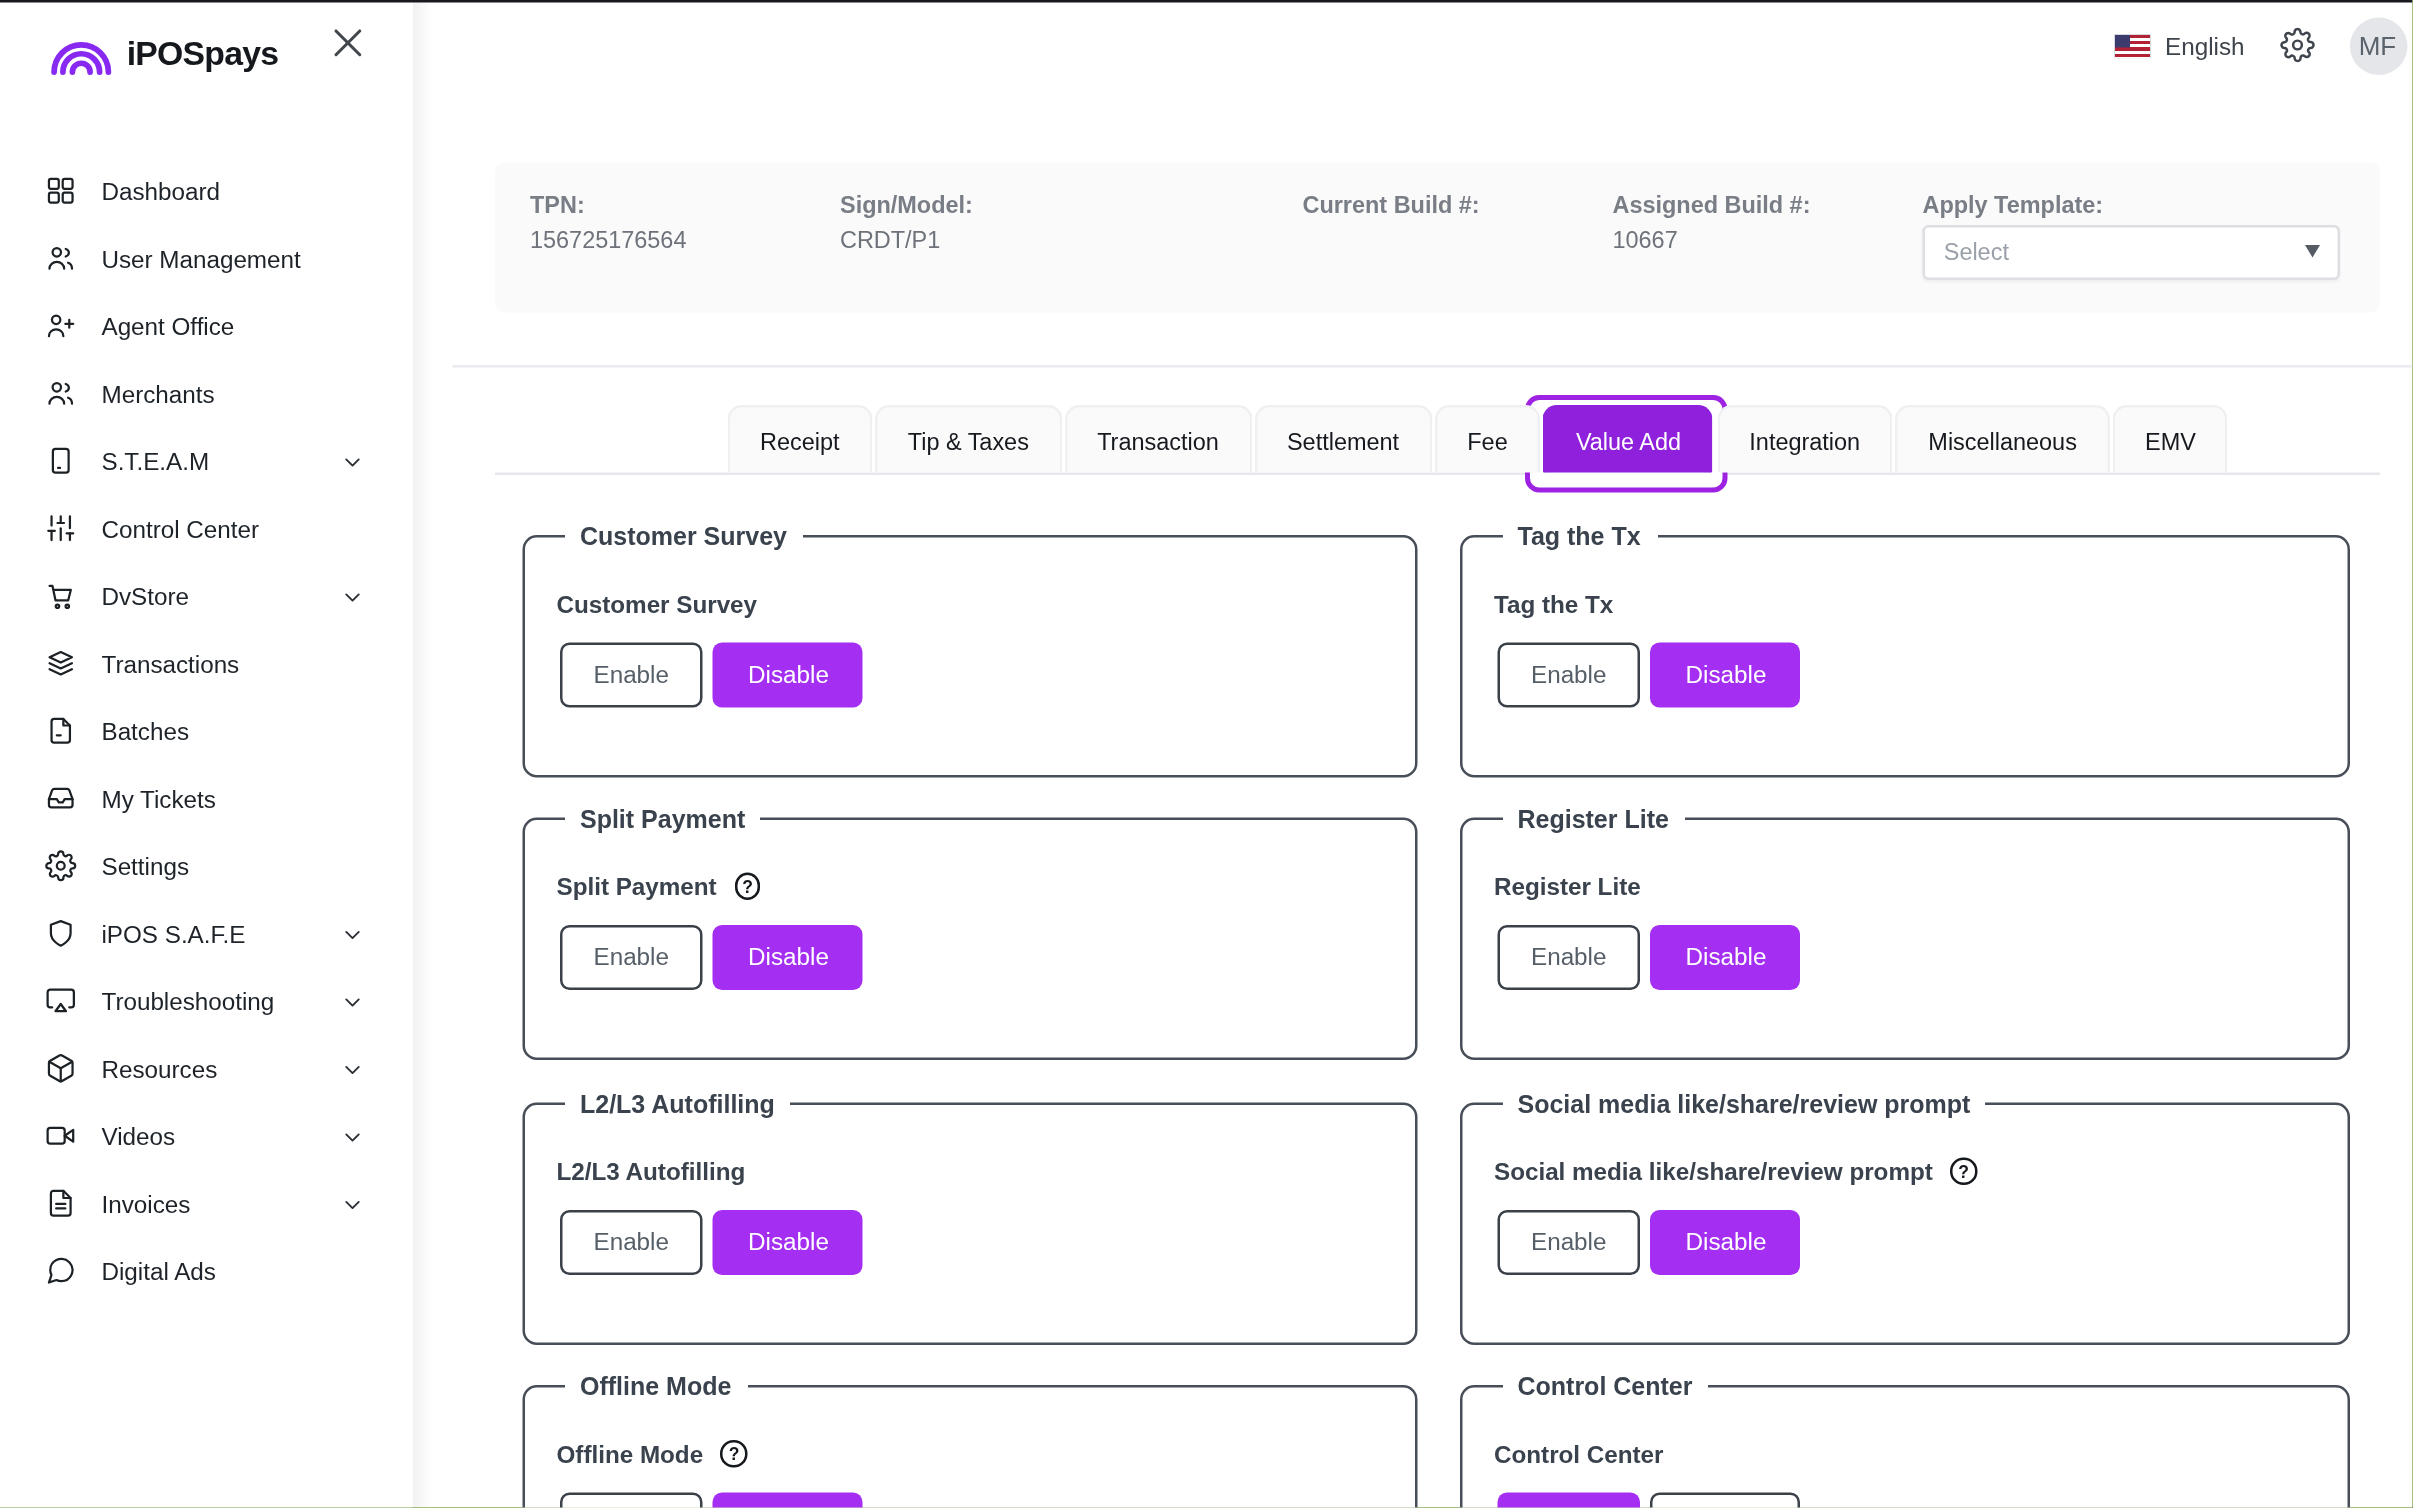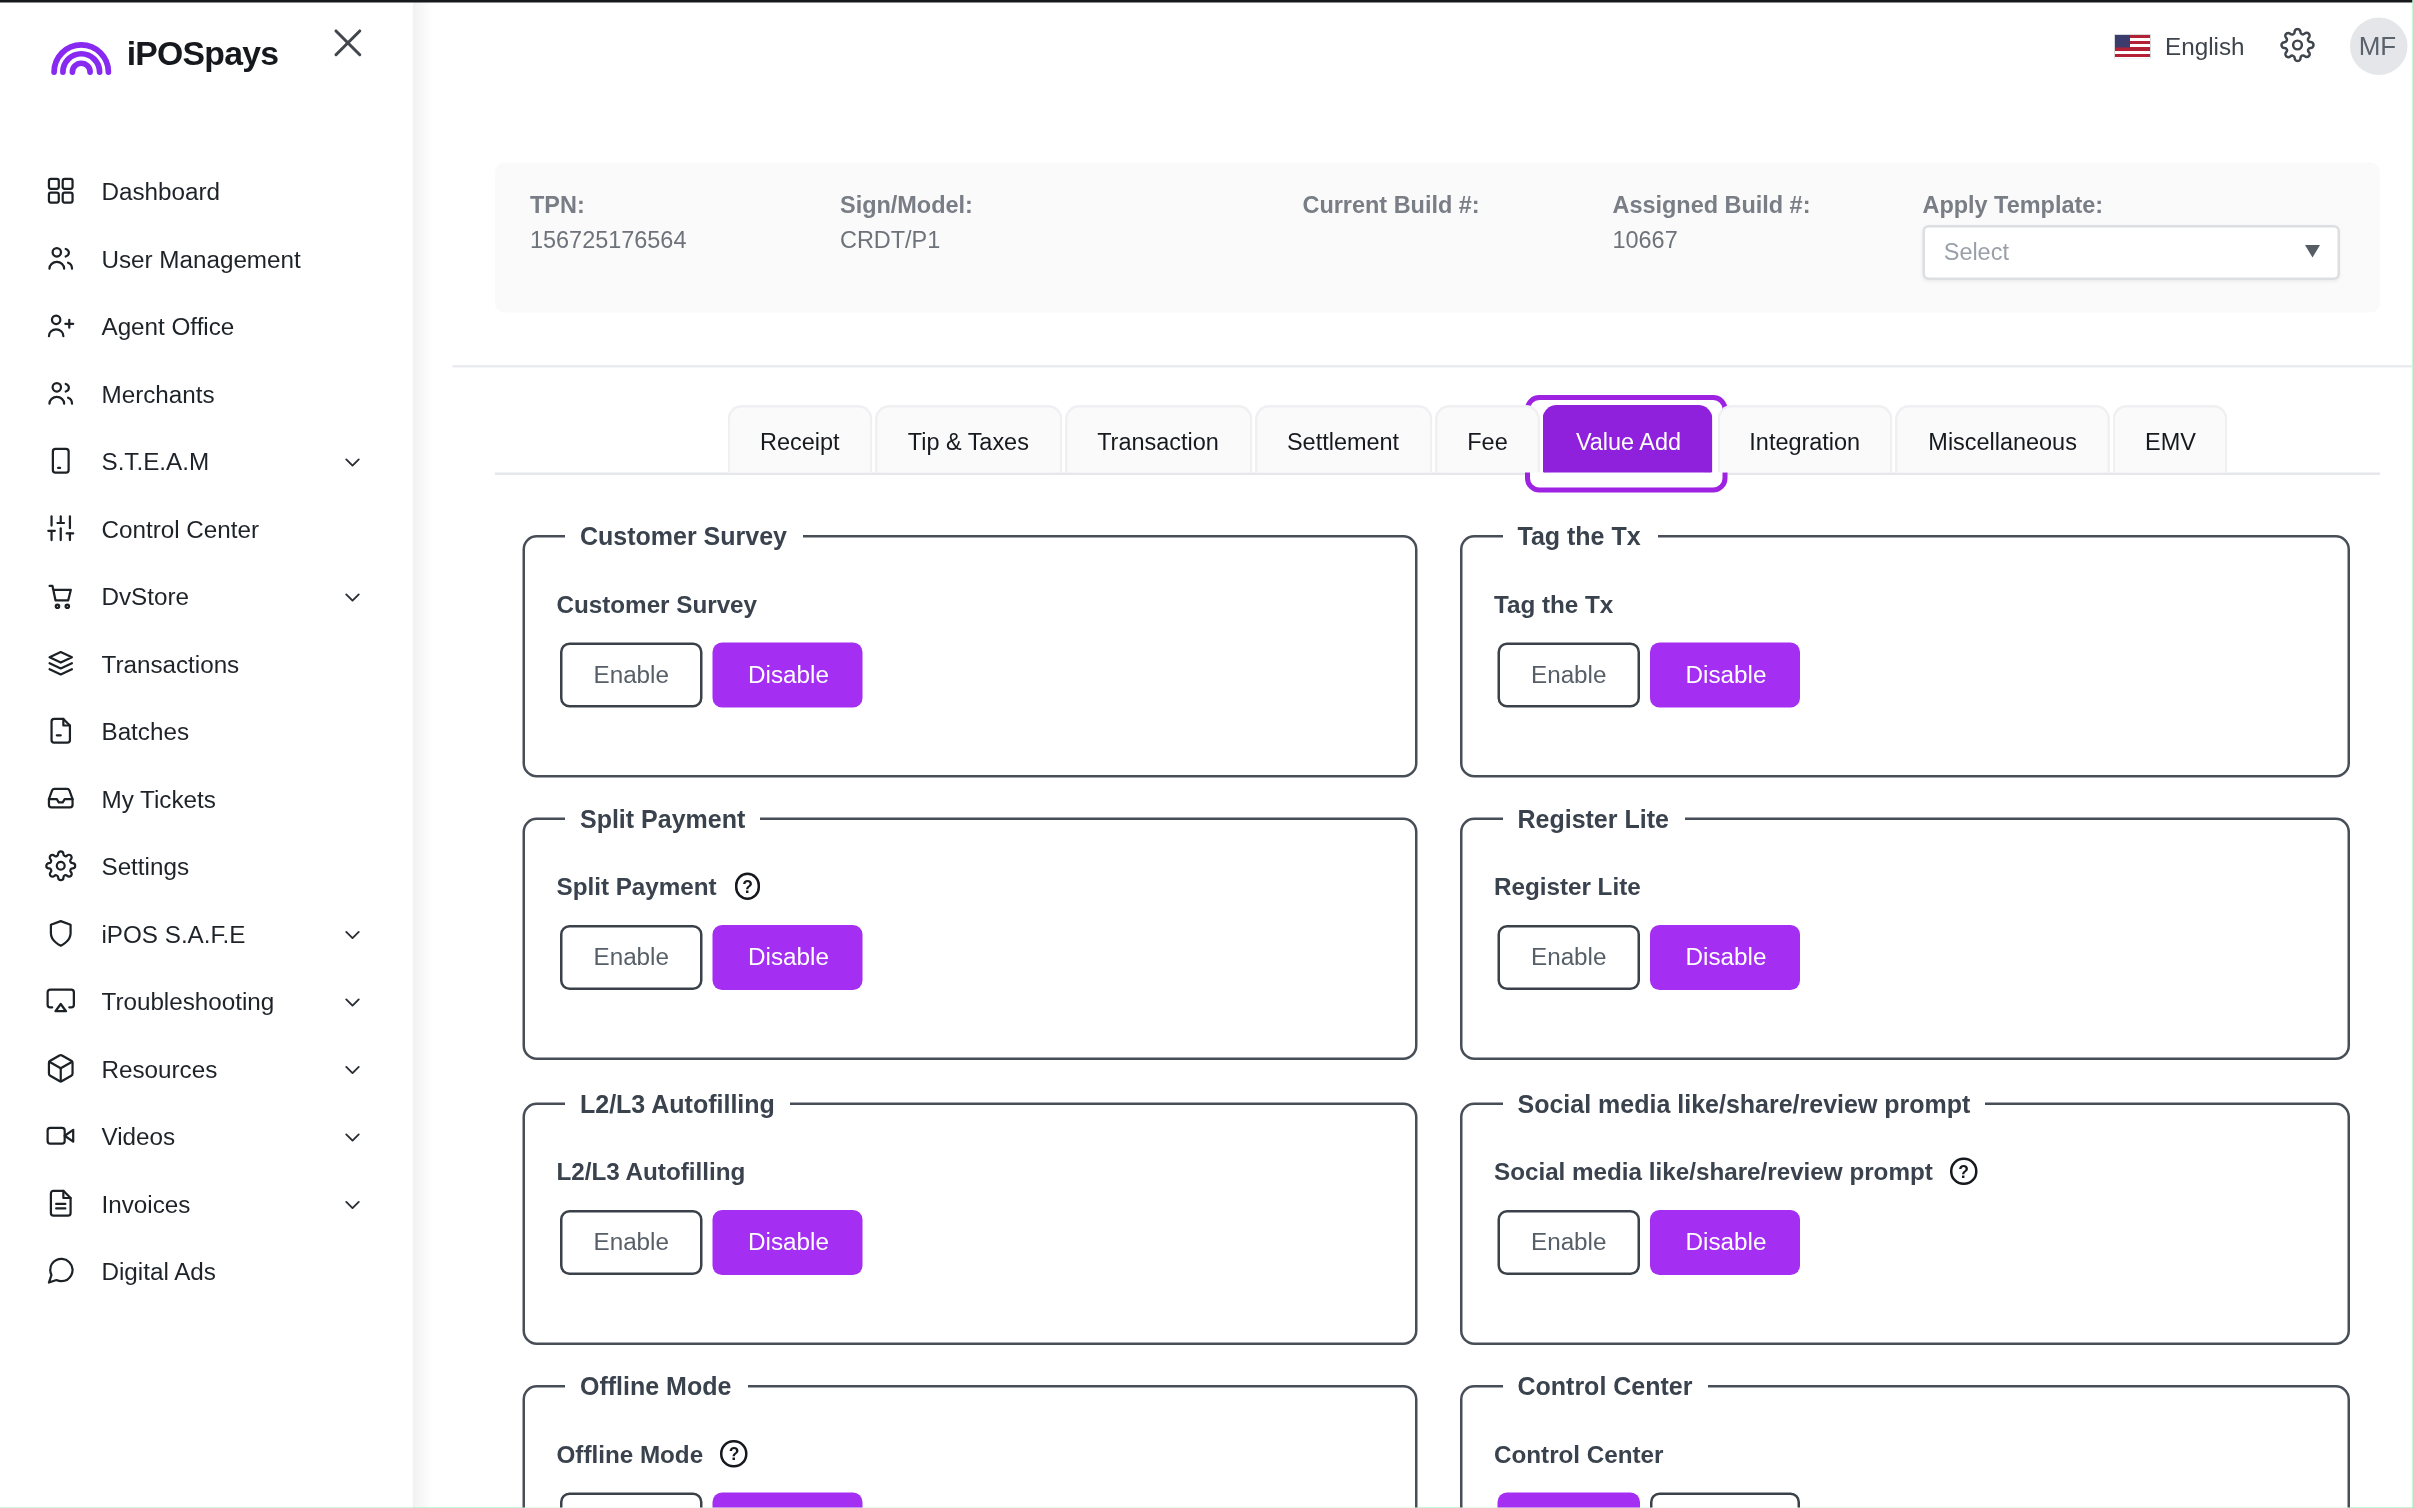--- a/index.html
+++ b/index.html
@@ -1,16 +1,16 @@
 <!DOCTYPE html>
 <html style="--accent-btn: #a42ff2; --accent-tab: #8f20dc; --annotation: #9e22e2;font-size:10px"><head>
 <meta charset="utf-8">
 <style>
   html,body { margin:0; padding:0; background:#fff; }
-  .viewport { width:2413px; height:1508px; overflow:hidden; position:relative; background:#86efac; }
+  .viewport { width:2413px; height:1508px; overflow:hidden; position:relative; background:#4d7c0f; }
   .stage { width:965px; height:603px; transform:scale(2.5); transform-origin:0 0;
            position:relative; overflow:hidden; background:#fff;
            font-family:"Liberation Sans", sans-serif; }
   .topline { position:absolute; top:0; left:0; right:0; height:1.3px; background:#17191c; z-index:60; }
 
   
   .sidebar { position:absolute; top:0; left:0; width:165px; height:100%; background:#fff; z-index:20; }
   .sidebar-shadow { position:absolute; top:0; left:165px; width:7.5px; height:100%;
                     background:linear-gradient(to right, rgba(0,0,0,0.055), rgba(0,0,0,0)); z-index:19; }
   .logo-row { position:absolute; top:12.6px; left:20px; display:flex; align-items:center; gap:5.7px; }

